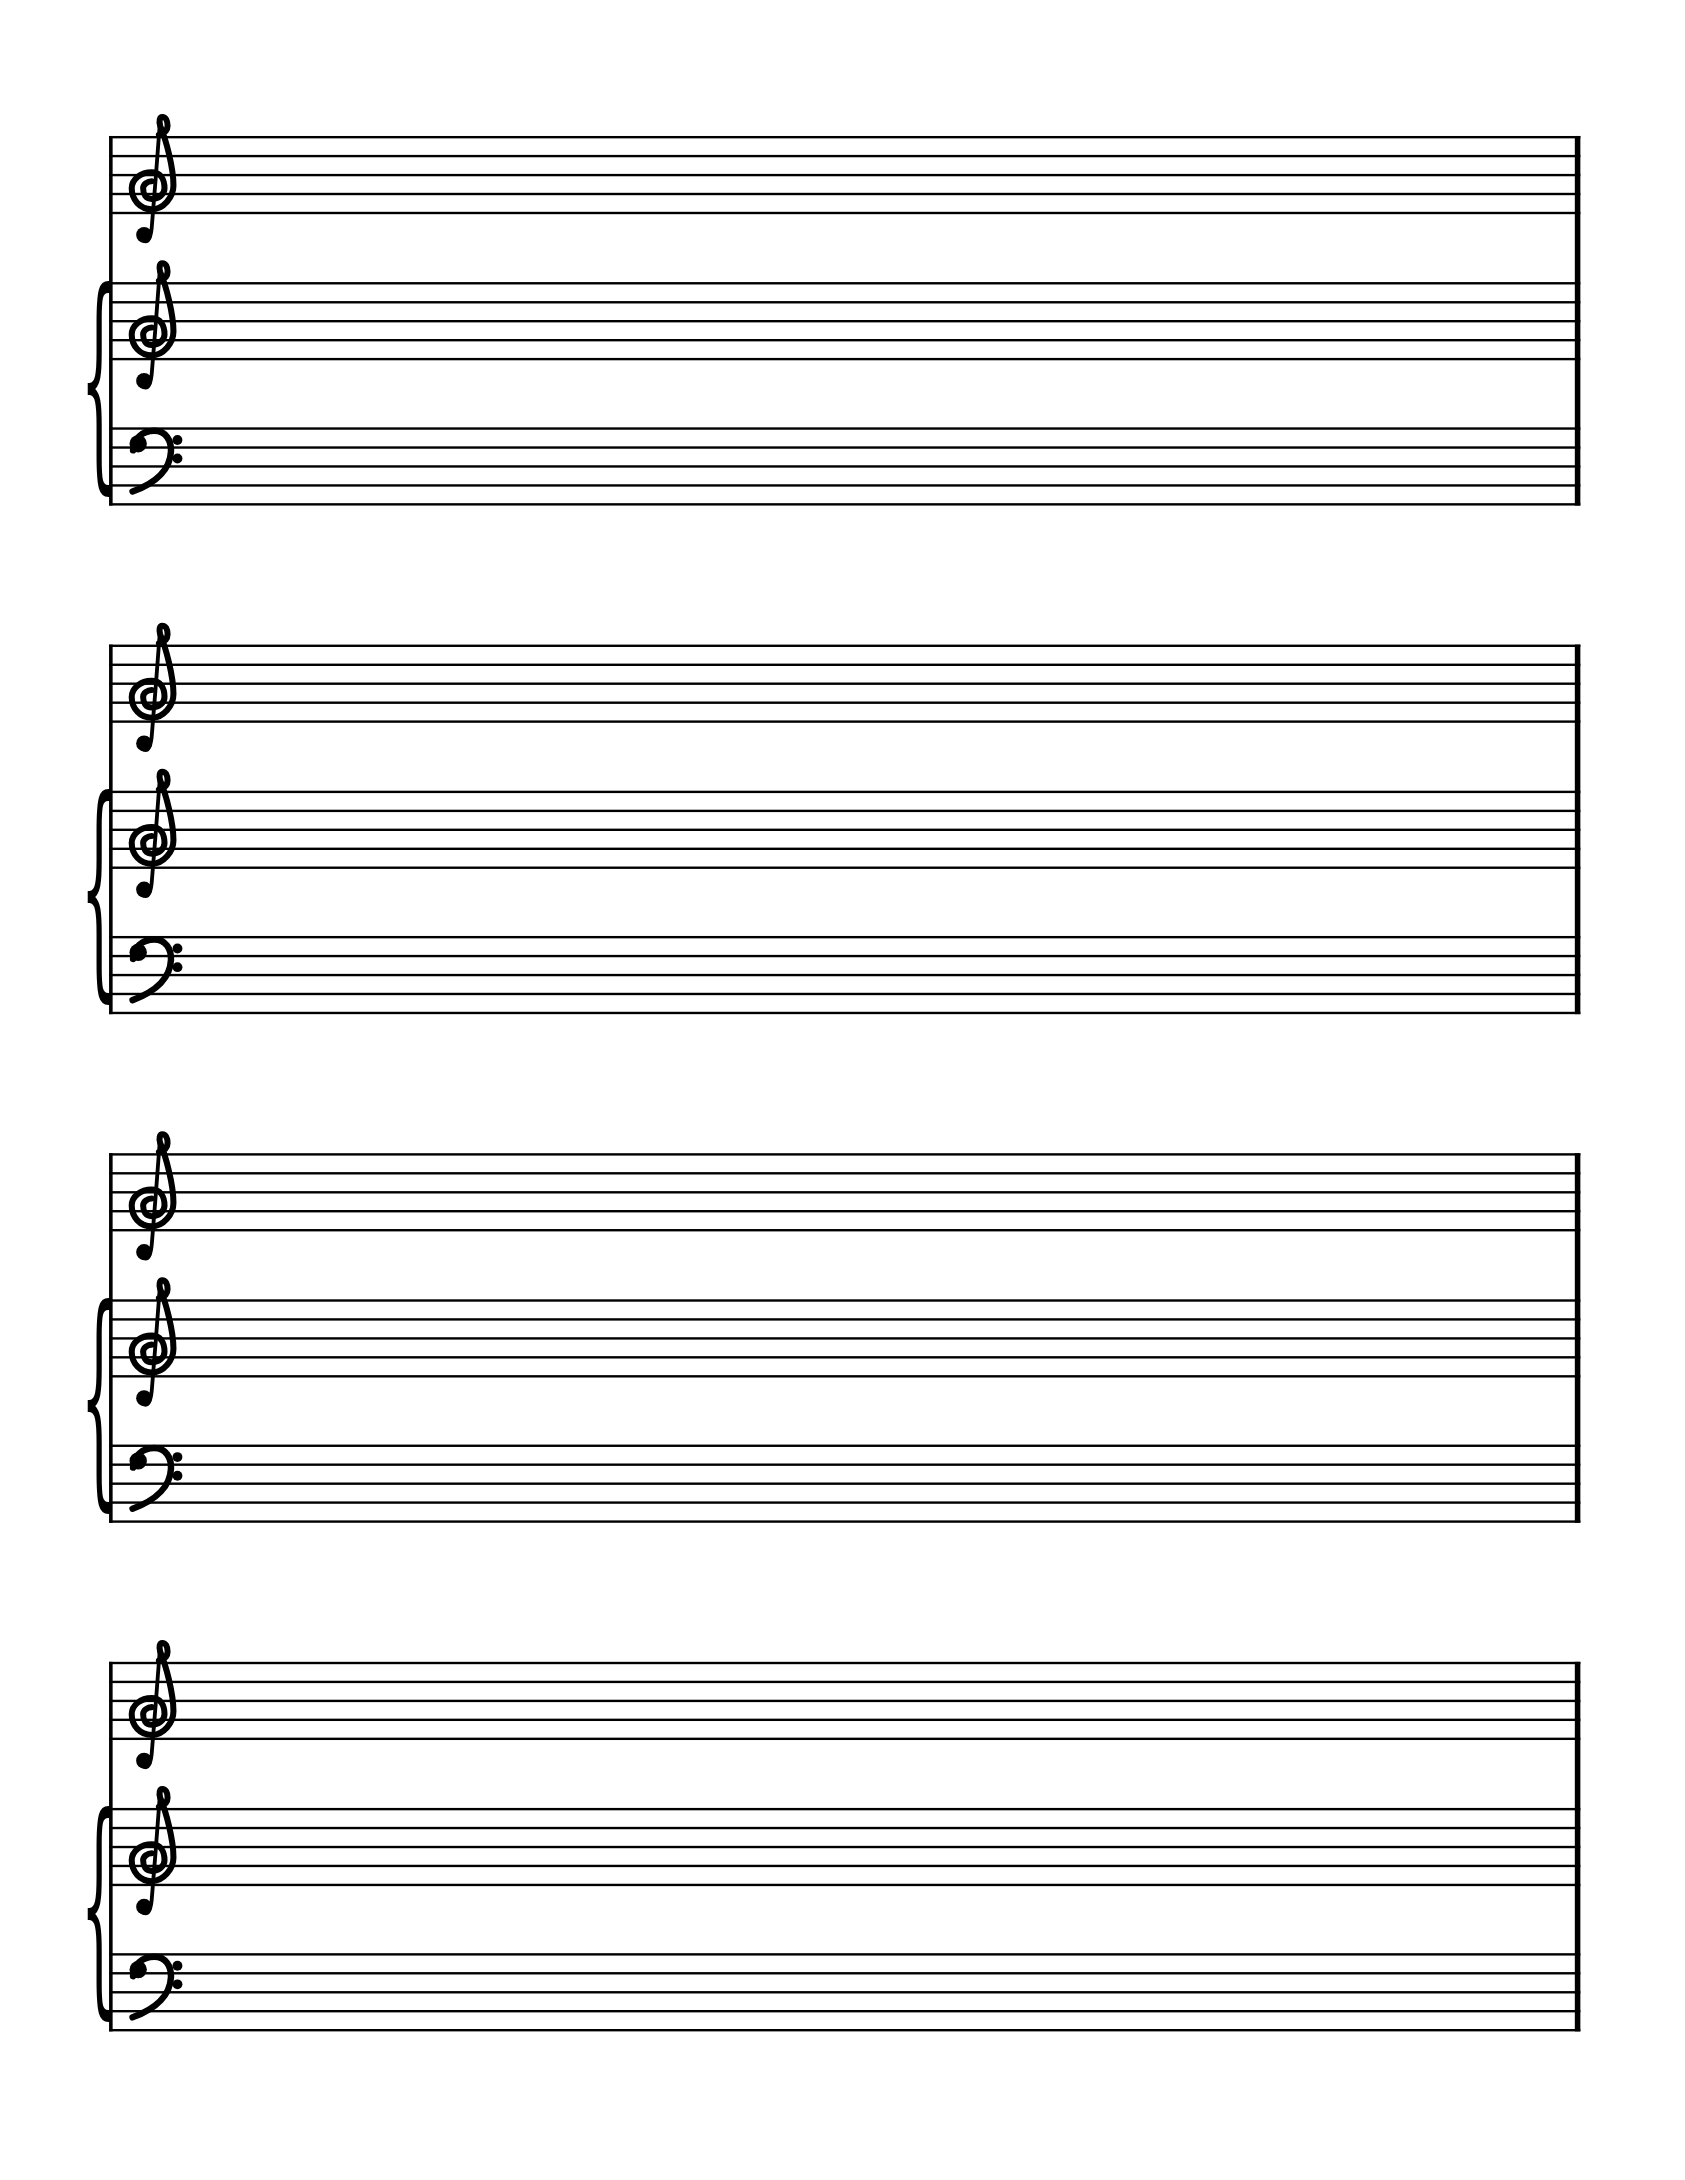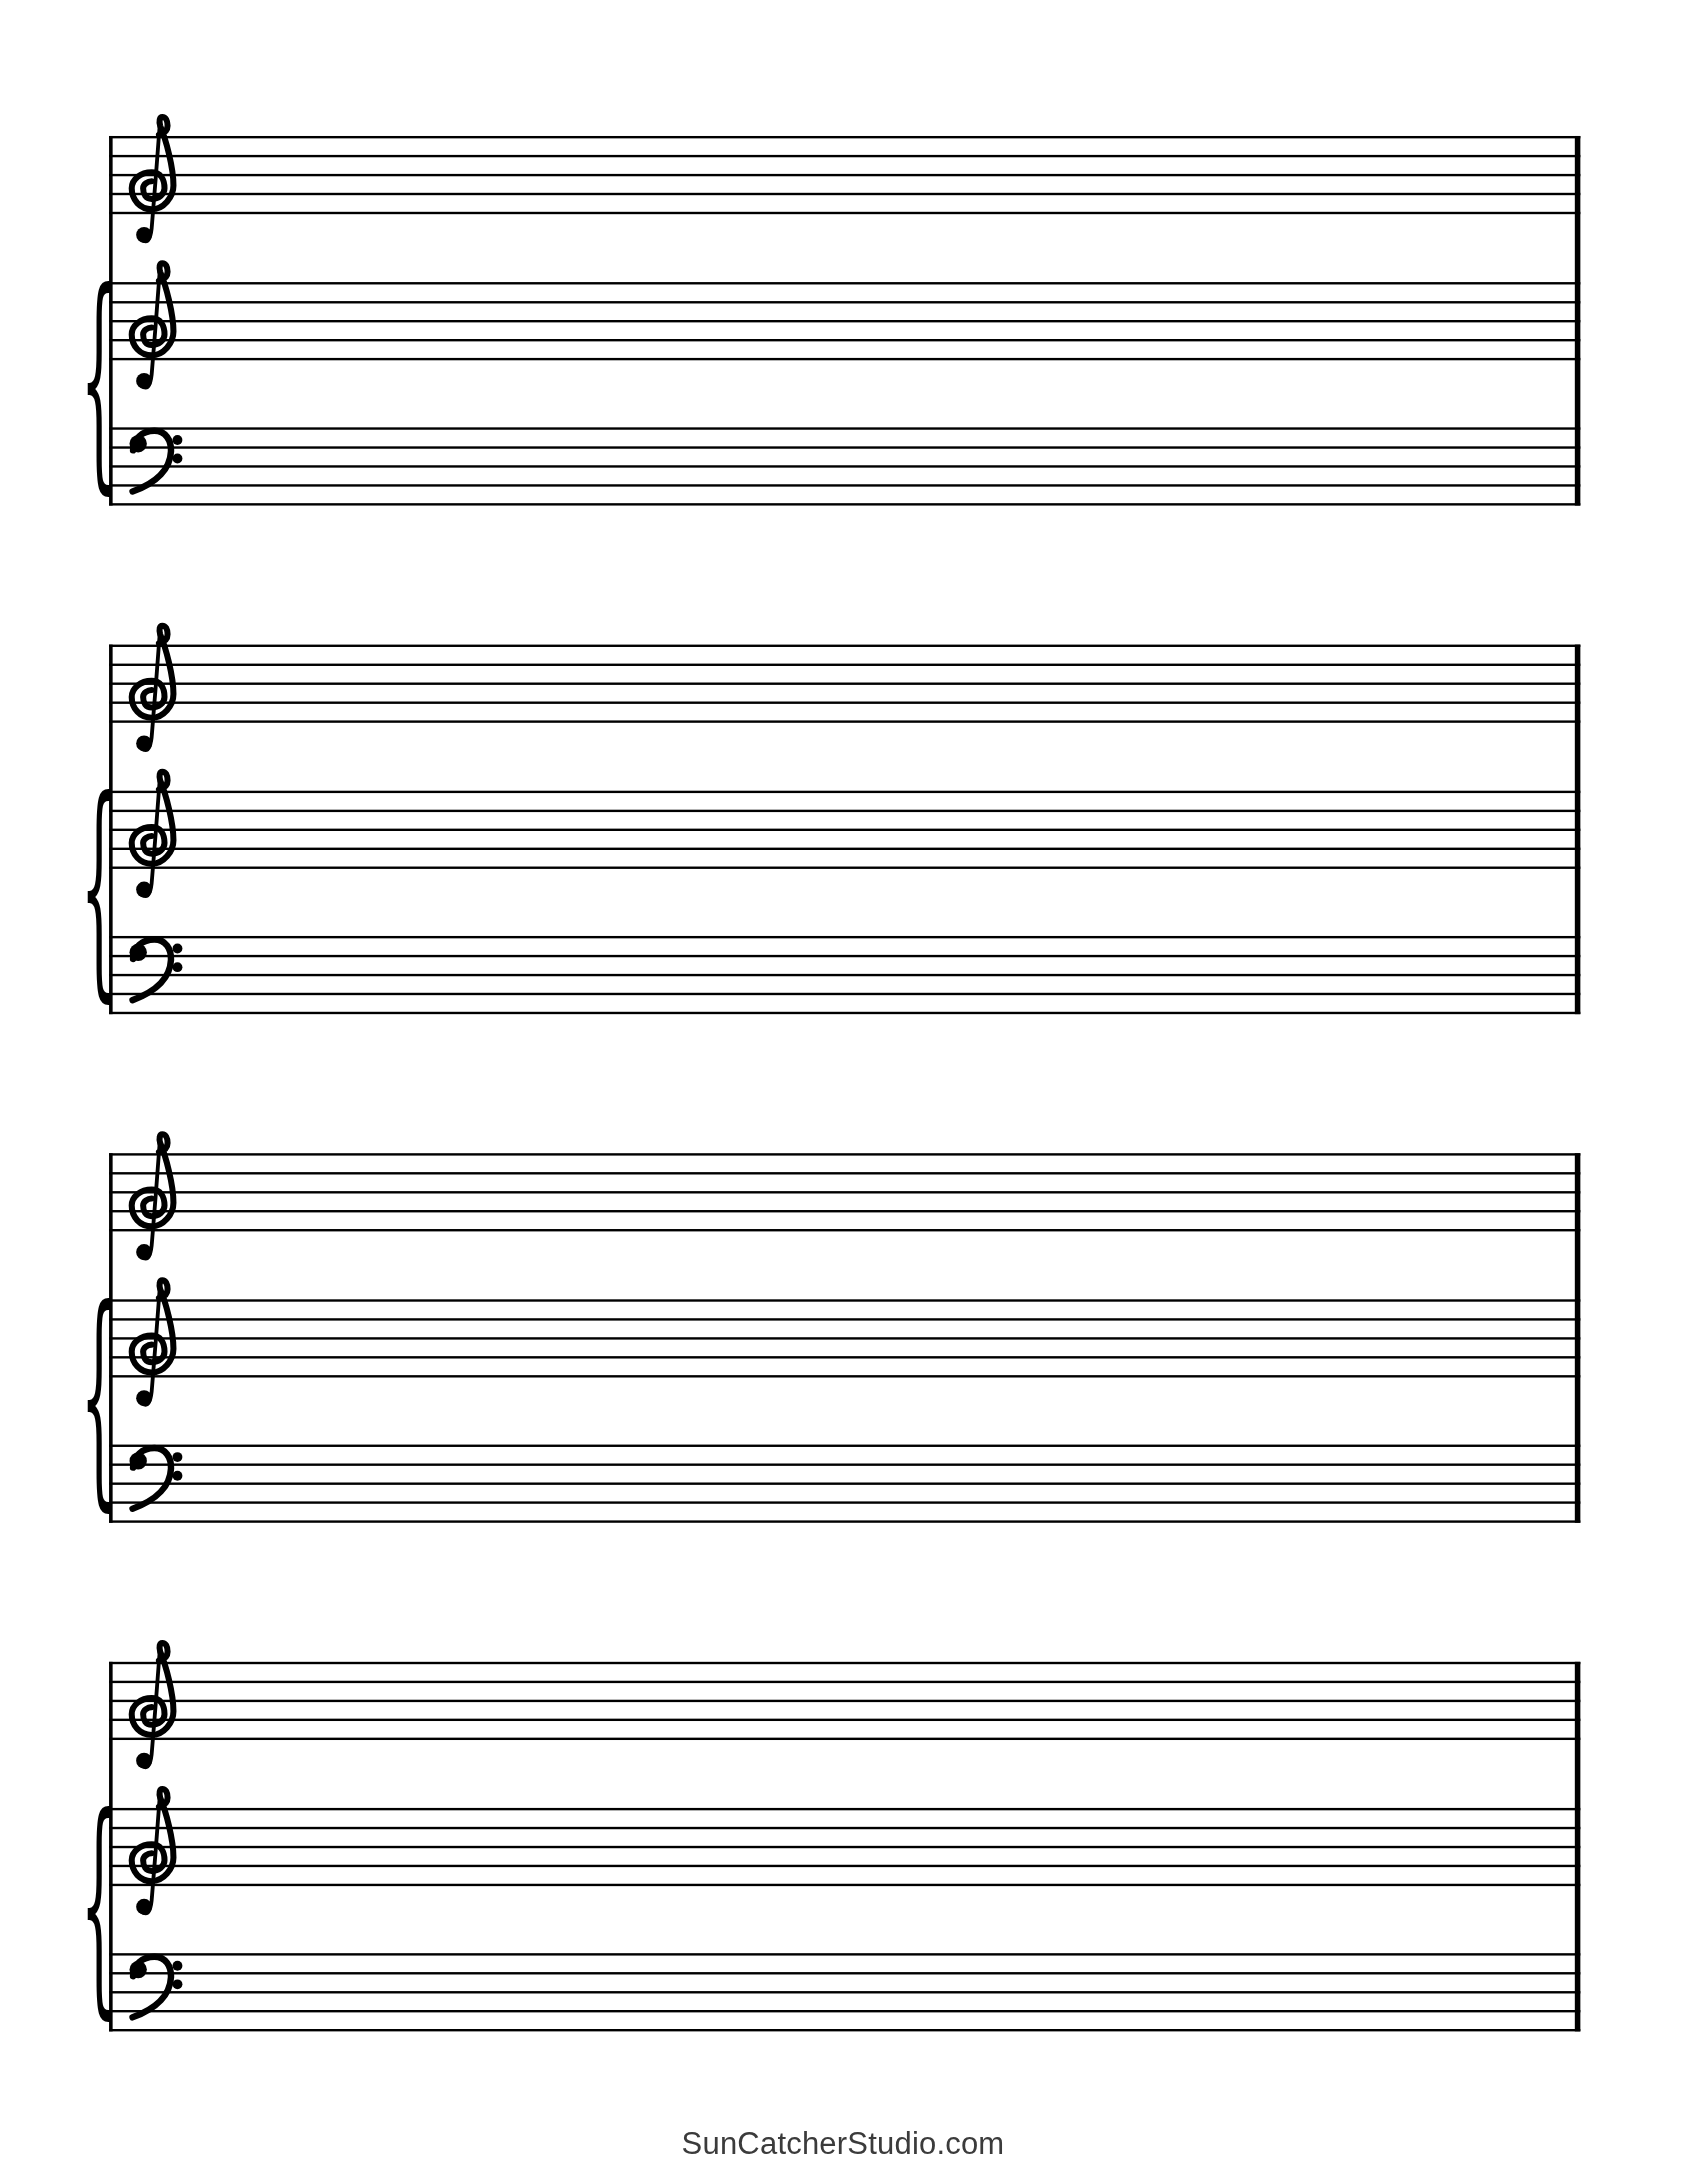--- a/index.html
+++ b/index.html
@@ -201,15 +201,14 @@
             <circle cx="208.3" cy="2329.2" r="5.8" fill="#000000"></circle>
           </g>
         </g>
         <rect x="128" y="1950.6" width="4.2" height="433.8" fill="#000000"></rect>
         <rect x="1848.5" y="1950.6" width="6.5" height="433.8" fill="#000000"></rect>
         <g transform="translate(97,2253.3) scale(0.85,3.45)">
           <text x="-3" y="22" font-size="80" fill="#000000" font-family="&quot;DejaVu Serif&quot;, serif">{</text>
         </g>
       </g>
     </svg>
-  <div class="footer" style="color: rgb(59, 59, 59);">SunCatcherStudio.com</div>
 </div>
 
 
 </body></html>

